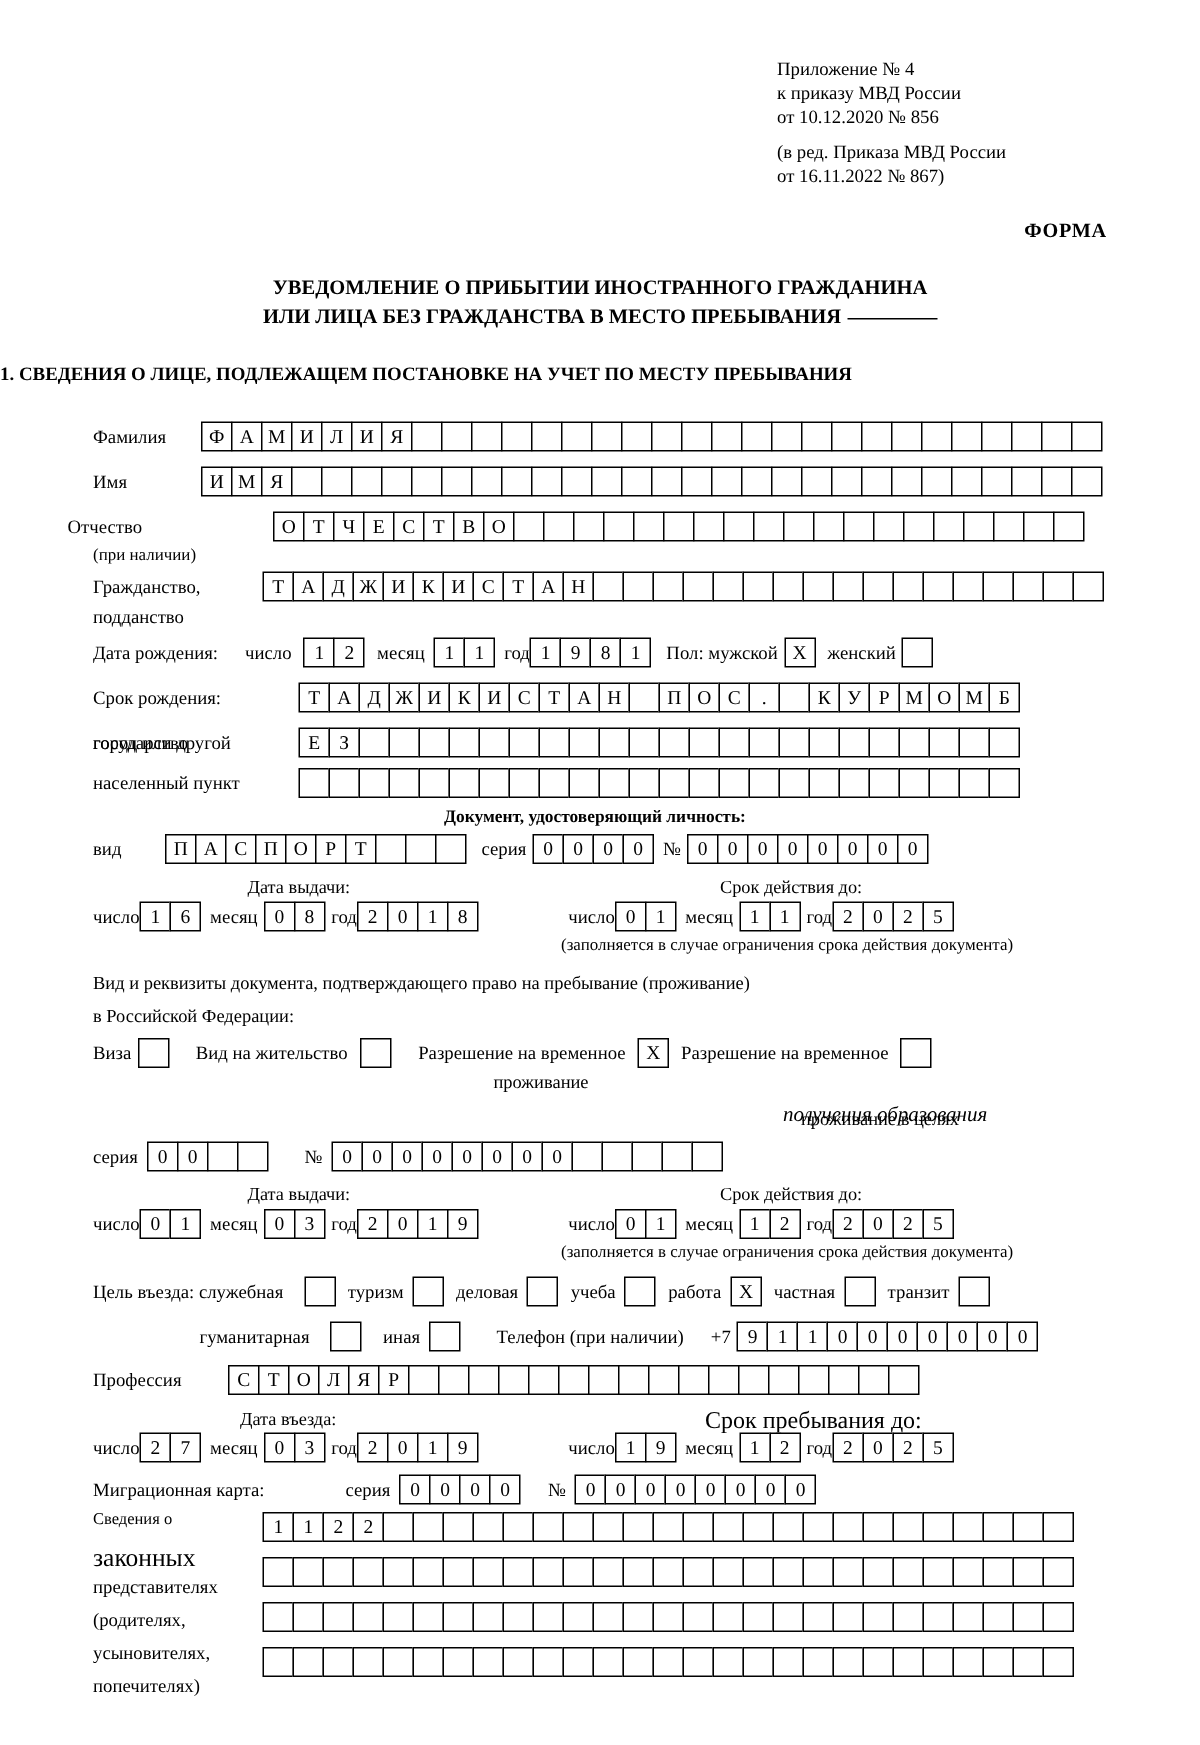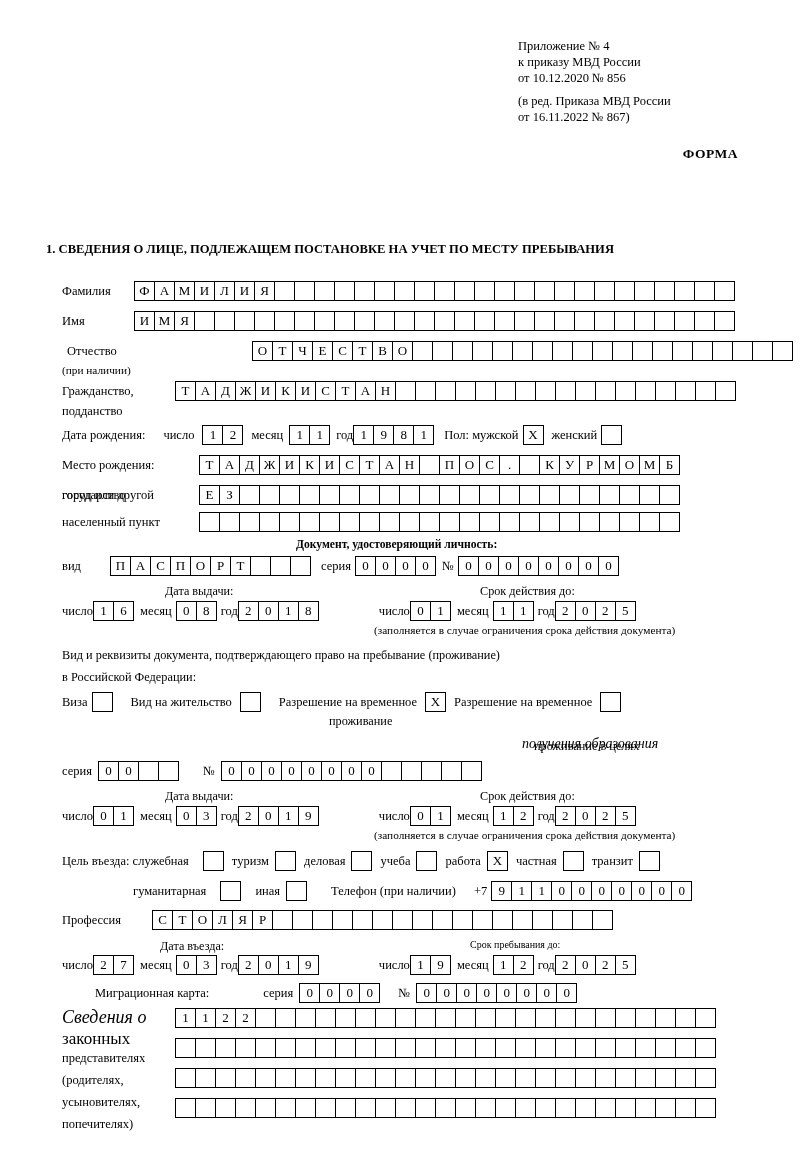--- a/index.html
+++ b/index.html
@@ -56,21 +56,21 @@
     width: 60px;
     border-bottom: 1px solid #000;
     vertical-align: 2px;
     margin-left: 4px;
   }
   .section-title {
     position: absolute;
     top: 242px;
     left: 0;
     width: 660px;
-    text-align: center;
+    text-align: left;
     font-weight: bold;
     font-size: 12.6px;
   }
   
   .row {
     position: absolute;
     display: flex;
     align-items: center;
     font-size: 12.5px;
     white-space: nowrap;
@@ -129,20 +129,24 @@
     <div>Приложение № 4</div>
     <div>к приказу МВД России</div>
     <div>от 10.12.2020 № 856</div>
     <div class="gap"></div>
     <div>(в ред. Приказа МВД России</div>
     <div>от 16.11.2022 № 867)</div>
   </div>
 
   <div class="form-word">ФОРМА</div>
 
+  <div class="doc-title">
+    <div>УВЕДОМЛЕНИЕ О ПРИБЫТИИ ИНОСТРАННОГО ГРАЖДАНИНА</div>
+    <div><span>ИЛИ ЛИЦА БЕЗ ГРАЖДАНСТВА В МЕСТО ПРЕБЫВАНИЯ</span><span class="uline"></span></div>
+  </div>
 
   <div class="section-title">1. СВЕДЕНИЯ О ЛИЦЕ, ПОДЛЕЖАЩЕМ ПОСТАНОВКЕ НА УЧЕТ ПО МЕСТУ ПРЕБЫВАНИЯ</div>
 
   <div class="row" style="top:281px; left:62px;">
     <span class="lbl" style="display:inline-block;width:72px;">Фамилия</span>
     <span class="cells">
       <span class="cell">Ф</span>
         <span class="cell">А</span>
         <span class="cell">М</span>
         <span class="cell">И</span>
@@ -204,21 +208,21 @@
         <span class="cell"></span>
         <span class="cell"></span>
         <span class="cell"></span>
         <span class="cell"></span>
         <span class="cell"></span>
         <span class="cell"></span>
         <span class="cell"></span>
     </span>
   </div>
 
-  <div class="row" style="top:341px; left:67px;gap:48px;">
+  <div class="row" style="top:341px; left:45px;">
     <span class="lbl" style="display:inline-block;width:137px;">Отчество</span>
     <span class="cells">
       <span class="cell">О</span>
         <span class="cell">Т</span>
         <span class="cell">Ч</span>
         <span class="cell">Е</span>
         <span class="cell">С</span>
         <span class="cell">Т</span>
         <span class="cell">В</span>
         <span class="cell">О</span>
@@ -308,21 +312,21 @@
     <span class="lbl">Пол: мужской</span>
     <span class="sp4"></span>
     <span class="box">Х</span>
     <span class="sp8"></span>
     <span class="lbl">женский</span>
     <span class="sp4"></span>
     <span class="box"></span>
   </div>
 
   <div class="row" style="top:455px; left:62px;">
-    <span class="lbl" style="display:inline-block;width:137px;">Место рождения:</span>
+    <span class="lbl" style="display:inline-block;width:137px;">Срок рождения:</span>
     <span class="cells">
       <span class="cell">Т</span>
         <span class="cell">А</span>
         <span class="cell">Д</span>
         <span class="cell">Ж</span>
         <span class="cell">И</span>
         <span class="cell">К</span>
         <span class="cell">И</span>
         <span class="cell">С</span>
         <span class="cell">Т</span>
@@ -676,21 +680,21 @@
         <span class="cell"></span>
         <span class="cell"></span>
         <span class="cell"></span>
         <span class="cell"></span>
         <span class="cell"></span>
         <span class="cell"></span>
     </span>
   </div>
 
   <div class="note" style="top:939px; left:160px; font-size:12.2px;text-align:center;">Дата въезда:</div>
-  <div class="note" style="top:939px; left:470px; font-size:10px;text-align:center;">Срок пребывания до:</div>
+  <div class="note" style="top:939px; left:470px; font-size:16px;text-align:center;">Срок пребывания до:</div>
 
   <div class="row" style="top:955px; left:62px;">
     <span class="lbl">число</span>
     <span class="cells">
         <span class="cell">2</span>
         <span class="cell">7</span>
       </span>
     <span class="sp6"></span>
     <span class="lbl">месяц</span>
     <span class="sp4"></span>
@@ -723,21 +727,21 @@
     <span class="sp4"></span>
     <span class="lbl">год</span>
     <span class="cells">
         <span class="cell">2</span>
         <span class="cell">0</span>
         <span class="cell">2</span>
         <span class="cell">5</span>
       </span>
   </div>
 
-  <div class="row" style="top:983px; left:62px;margin-left:33px;">
+  <div class="row" style="top:983px; left:62px;">
     <span class="lbl">Миграционная карта:</span>
     <span class="sp30"></span>
       <span class="sp24"></span>
     <span class="lbl">серия</span>
     <span class="sp6"></span>
     <span class="cells">
         <span class="cell">0</span>
         <span class="cell">0</span>
         <span class="cell">0</span>
         <span class="cell">0</span>
@@ -750,21 +754,21 @@
         <span class="cell">0</span>
         <span class="cell">0</span>
         <span class="cell">0</span>
         <span class="cell">0</span>
         <span class="cell">0</span>
         <span class="cell">0</span>
         <span class="cell">0</span>
       </span>
   </div>
 
-  <div class="note" style="top:1007px; left:62px; font-size:18px;font-style:italic;">Сведения о</div>
+  <div class="note" style="top:1007px; left:62px; font-size:11px;">Сведения о</div>
   <div class="note" style="top:1029px; left:62px; font-size:17px;">законных</div>
   <div class="note" style="top:1051px; left:62px; font-size:12.5px;">представителях</div>
   <div class="note" style="top:1073px; left:62px; font-size:12.5px;">(родителях,</div>
   <div class="note" style="top:1095px; left:62px; font-size:12.5px;">усыновителях,</div>
   <div class="note" style="top:1117px; left:62px; font-size:12.5px;">попечителях)</div>
 
   <div class="row" style="top:1008px; left:175px;">
     <span class="cells">
         <span class="cell">1</span>
         <span class="cell">1</span>

